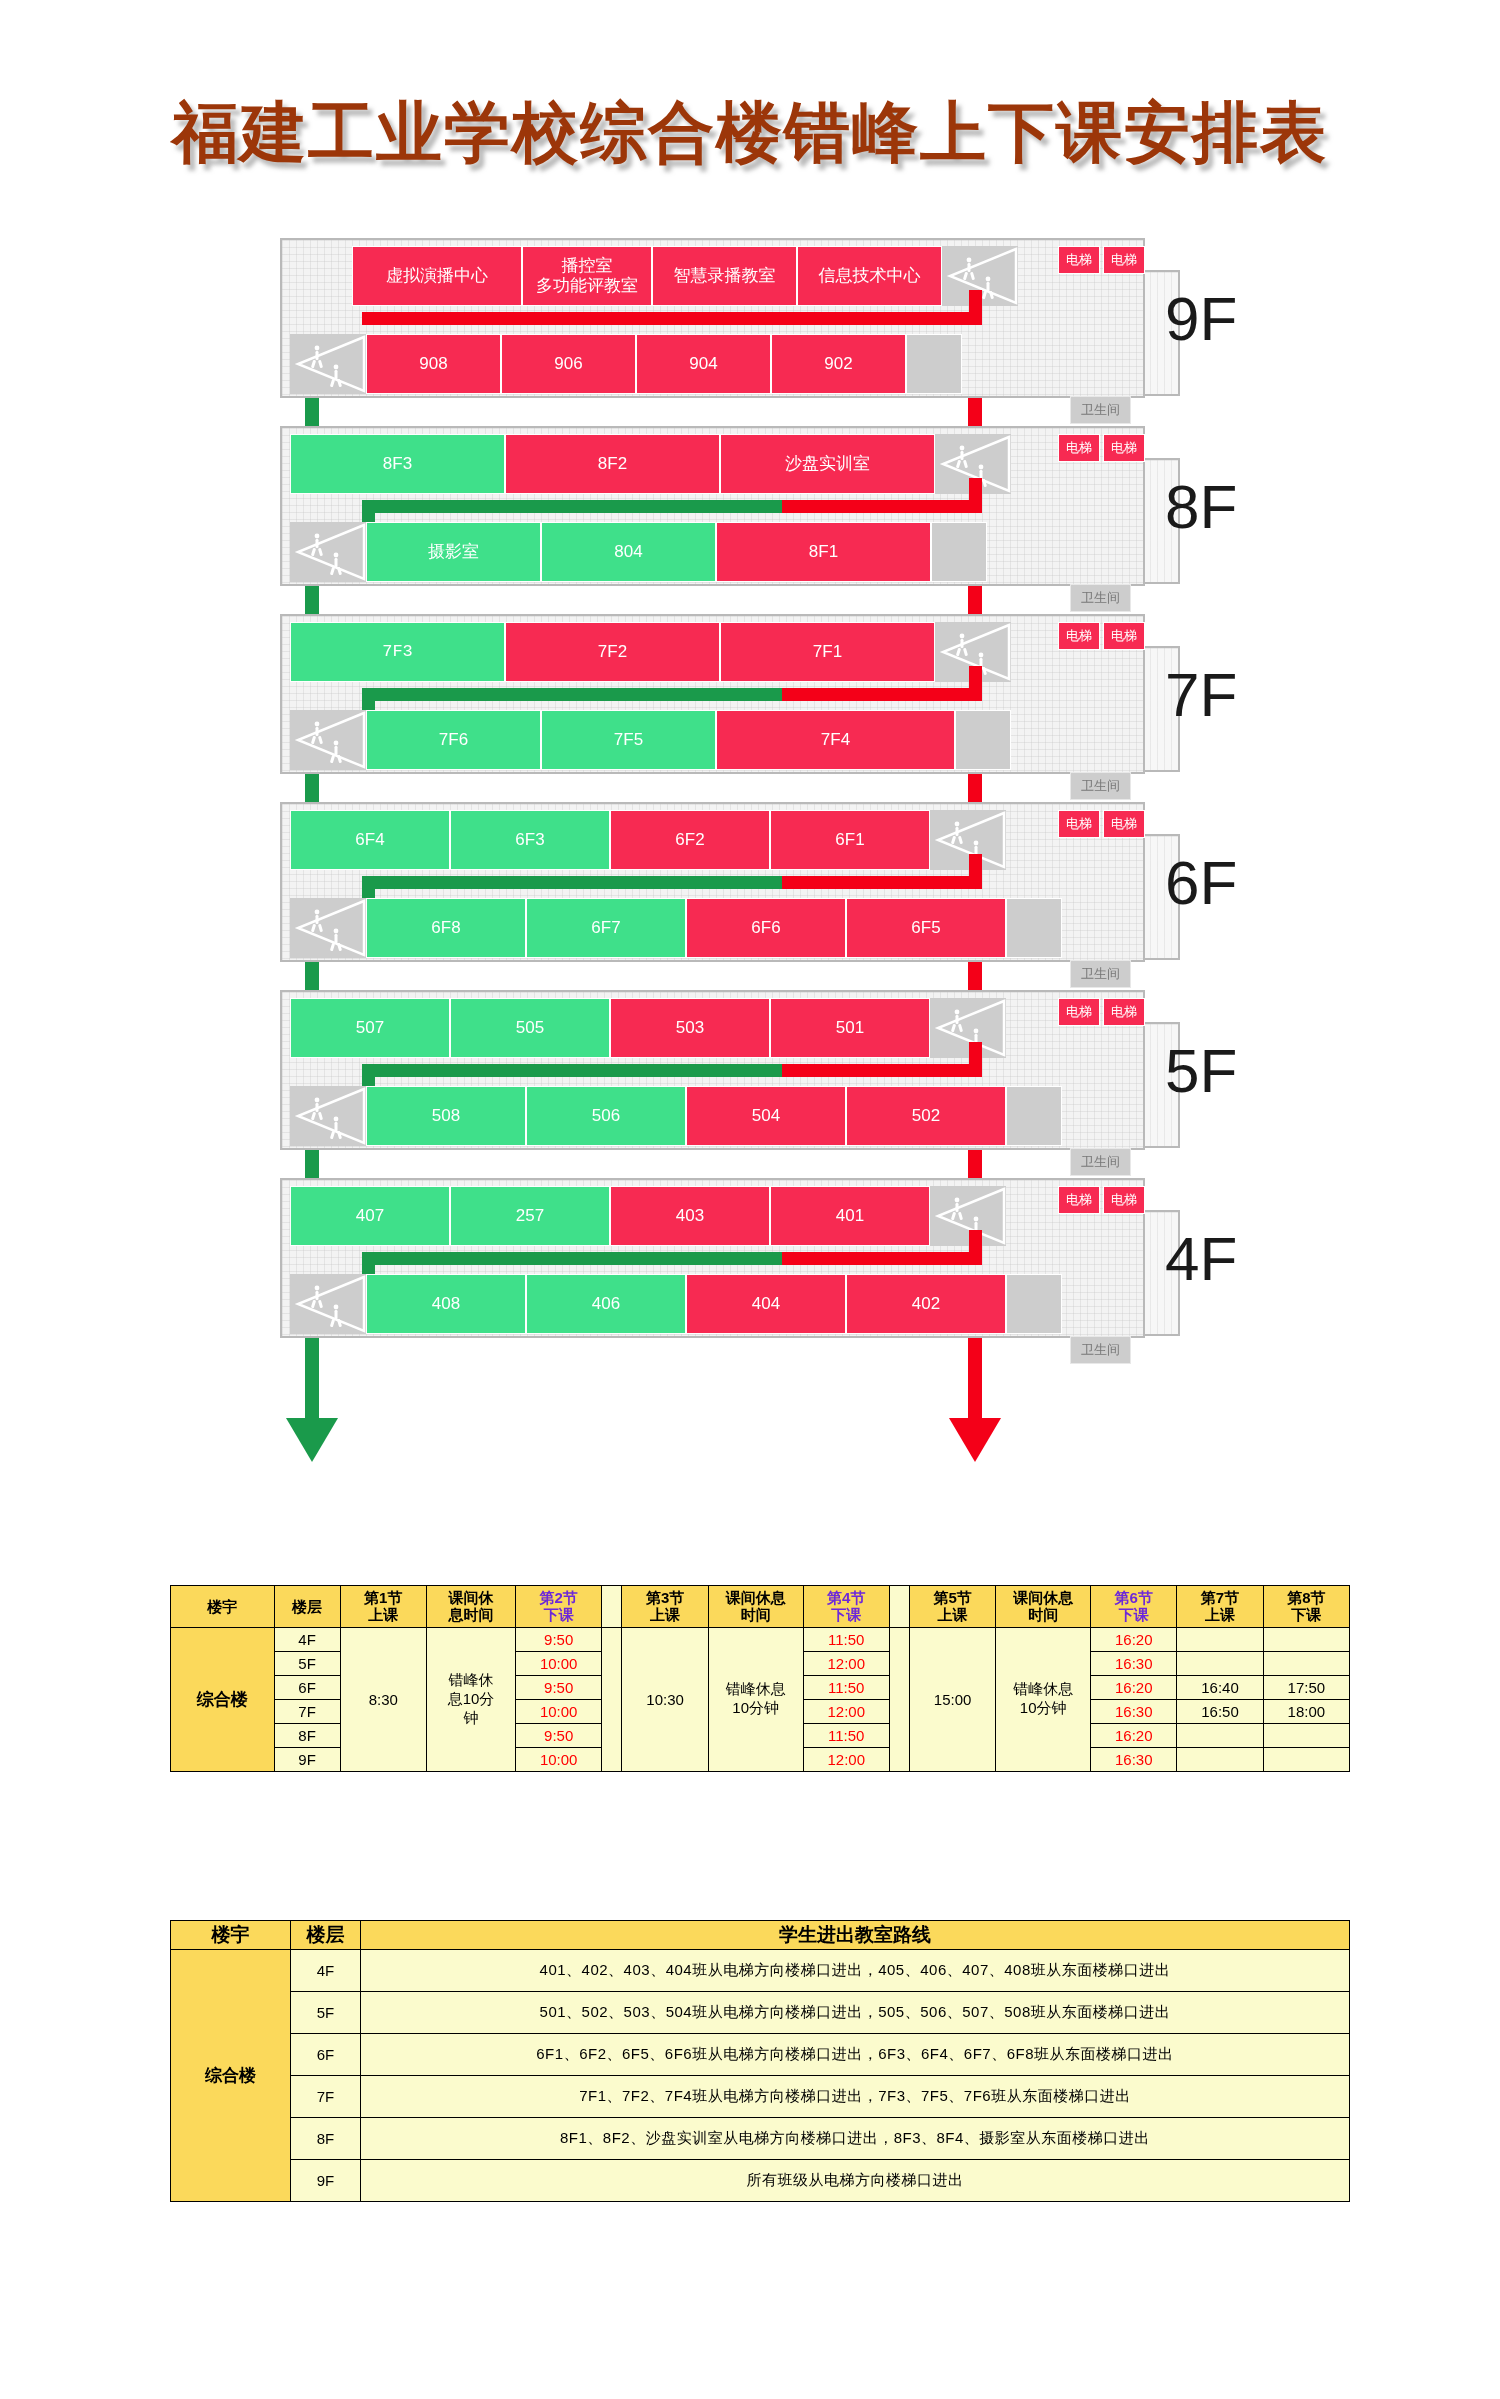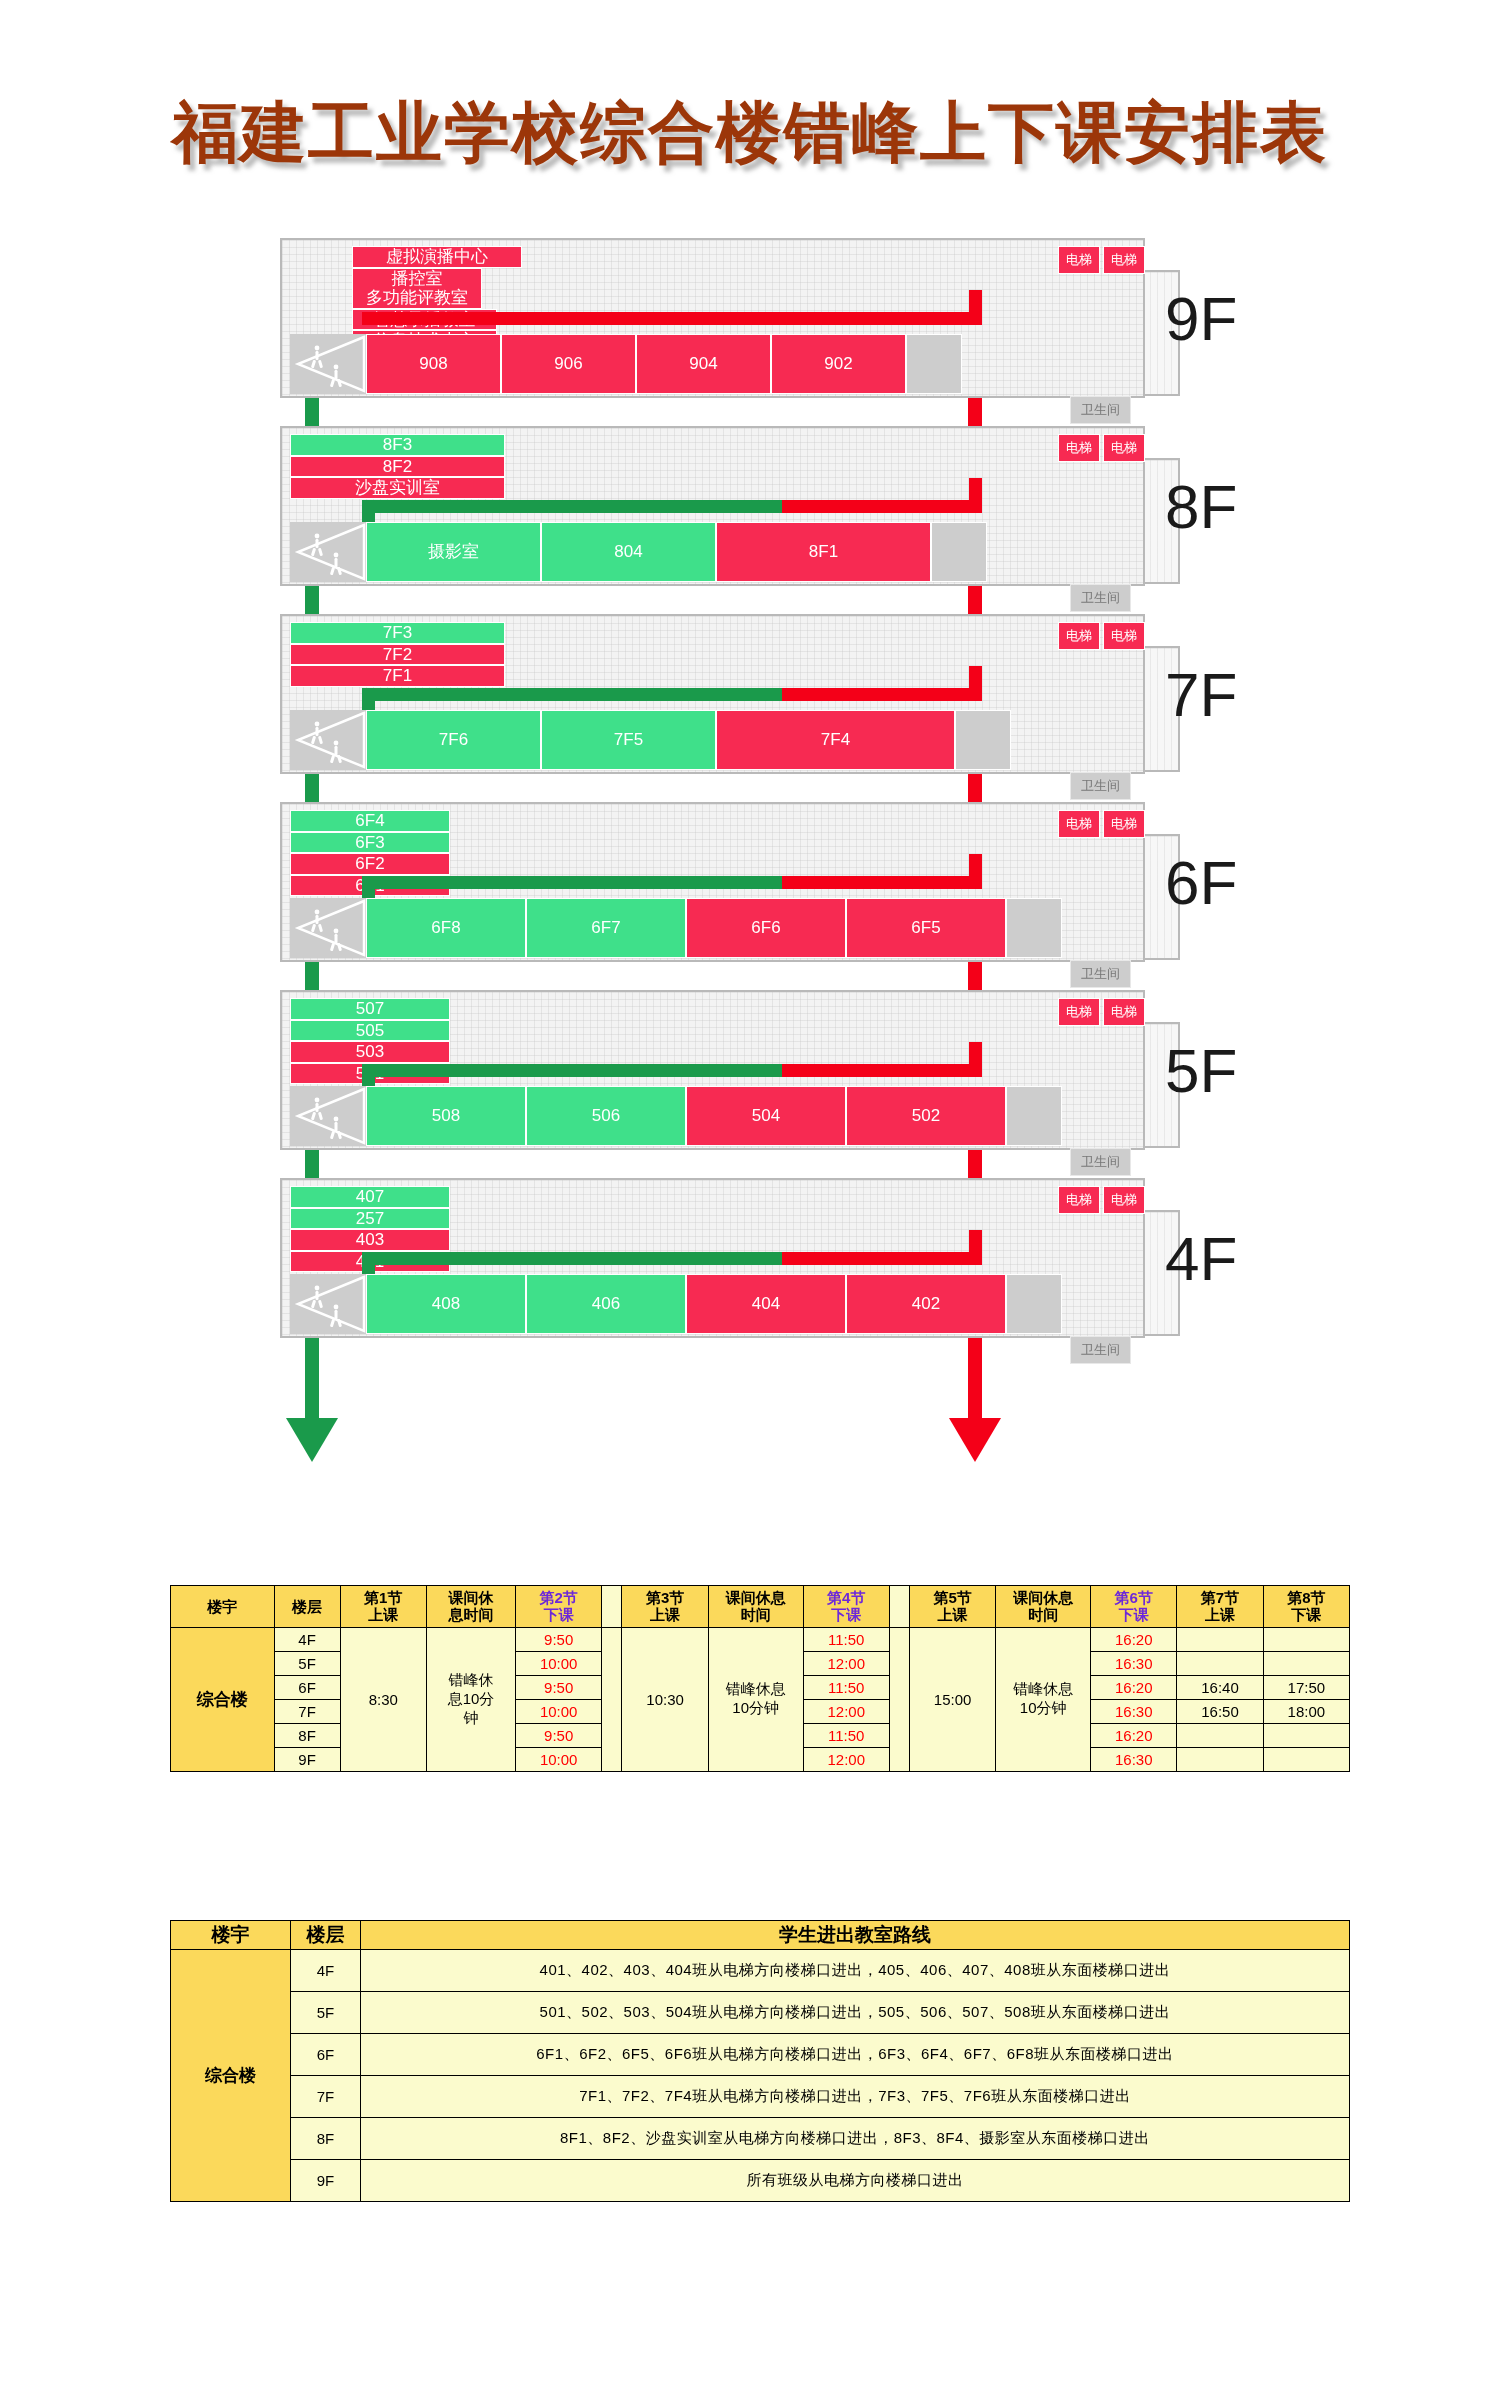--- a/index.html
+++ b/index.html
@@ -49,21 +49,21 @@
       linear-gradient(to bottom, rgba(200,200,200,.35) 1px, transparent 1px);
     background-size: 7px 7px;
   }
 
   .row {
     position: absolute;
     left: 8px;
     height: 60px;
     display: flex;
   }
-  .row.top { top: 6px; flex-direction: column; }
+  .row.top { top: 6px; }
   .row.bottom { top: 94px; }
 
   .cell {
     border: 1px solid #ffffff;
     color: #ffffff;
     font-size: 17px;
     display: flex;
     align-items: center;
     justify-content: center;
     text-align: center;
@@ -260,21 +260,21 @@
     </div>
     <div class="elev-group" style="position: absolute; left: 1058px; top: 216px;">
       <div class="elev">电梯</div>
       <div class="elev">电梯</div>
     </div>
     <div style="position: absolute; left: 1050px; top: 240px; width: 130px; height: 126px; border: 2px solid rgb(185, 185, 185); background: linear-gradient(to right, rgba(200, 200, 200, 0.3) 1px, transparent 1px) 0% 0% / 7px 7px, linear-gradient(rgba(200, 200, 200, 0.3) 1px, transparent 1px) rgb(247, 247, 247); z-index: -1;"></div>
     <div class="wc" style="left: 1070px; top: 318px;">卫生间</div>
     <div class="floor-tag" style="left: 1165px; top: 253px;">8F</div>
     <div class="floor-block" style="top: 396px;">
       <div class="row top">
-        <div class="cell green" style="width: 215px;">7F3</div>
+        <div class="cell green" style="width: 215px; font-family: Liberation Mono, monospace;">7F3</div>
         <div class="cell red" style="width: 215px;">7F2</div>
         <div class="cell red" style="width: 215px;">7F1</div>
         <div class="stair">
           <svg width="76" height="60" viewBox="0 0 76 60">
             <path d="M74 3 L8 30 L74 57 Z" fill="none" stroke="#ffffff" stroke-width="2.5"></path>
             <g fill="#ffffff">
               <circle cx="27" cy="14" r="2.4"></circle>
               <rect x="25.5" y="17" width="3" height="9" rx="1.2"></rect>
               <rect x="22" y="26" width="3" height="8" rx="1.2" transform="rotate(18 23.5 30)"></rect>
               <rect x="29" y="26" width="3" height="8" rx="1.2" transform="rotate(-16 30.5 30)"></rect>

